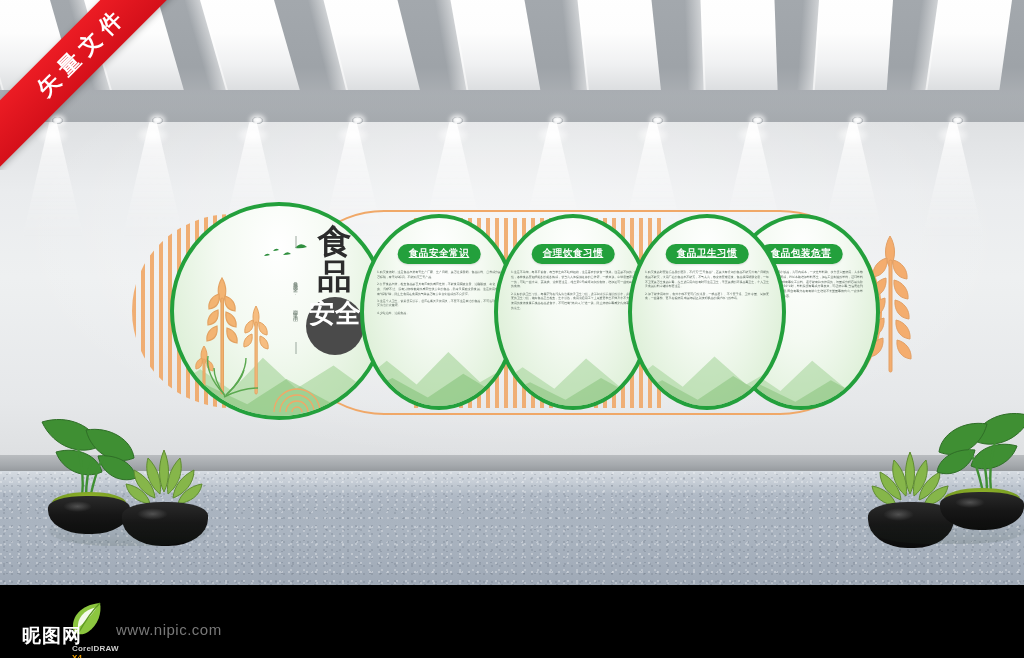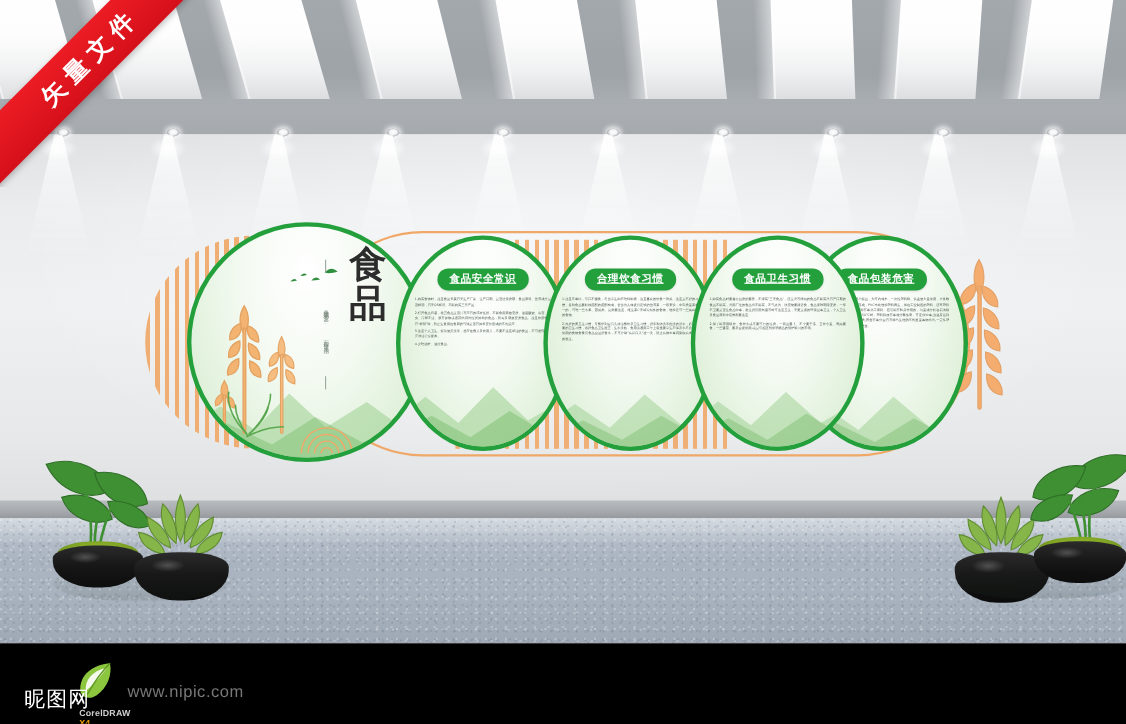--- a/index.html
+++ b/index.html
@@ -121,21 +121,21 @@
   .ribbon-wrap{ position:absolute; left:0; top:0; width:250px; height:170px; overflow:hidden; }
   .ribbon { position:absolute; left:-68px; top:28px; width:300px; height:47px;
         background:linear-gradient(180deg,#ec1c24 0%,#d5101a 100%);
         transform: rotate(-45deg); display:flex; align-items:center; justify-content:center;
         box-shadow:0 2px 6px rgba(0,0,0,.25); }
   .ribbon span{ color:#fff; font-size:22px; font-weight:bold; letter-spacing:7px; }
 
   
   .bottom { position:absolute; left:0; top:585px; width:1024px; height:73px; background:#000; }
   .nipic-logo { position:absolute; left:12px; top:12px; width:96px; height:48px; }
-  .nipic-zh { position:absolute; left:10px; top:26px; font-size:19px; font-weight:normal;
+  .nipic-zh { position:absolute; left:10px; top:26px; font-size:19px; font-weight:bold;
         color:#fff; letter-spacing:1px; z-index:3; }
   .leaf { position:absolute; left:58px; top:4px; width:34px; height:36px; z-index:2; }
   .corel { position:absolute; left:60px; top:47px; font-size:8px; color:#cfcfcf;
         font-weight:bold; letter-spacing:.2px; }
   .corel b{ color:#f0a000; }
   .nipic-url { position:absolute; left:116px; top:36px; font-size:15px; color:#8d8d8d;
         letter-spacing:.5px; opacity:.85; }
   .slogan { position:absolute; left:118px; top:16px; font-size:29px; font-weight:bold;
         color:#fff; letter-spacing:1px; white-space:nowrap; }
   .badges { position:absolute; right:14px; top:18px; display:flex; gap:10px; }
@@ -290,20 +290,21 @@
           <g fill="none" stroke="#f0a868" stroke-width="1.3">
             <path d="M14 34 A23 23 0 0 1 60 34"></path>
             <path d="M20 34 A17 17 0 0 1 54 34"></path>
             <path d="M26 34 A11 11 0 0 1 48 34"></path>
             <path d="M32 34 A5 5 0 0 1 42 34"></path>
           </g>
         </svg>
 
         <div class="title-zh">
           <div class="tz">食品</div>
+          <div class="tz-badge">安全</div>
         </div>
         <div class="sub-v">食品成果安全 · 面行谁于康山</div>
       </div>
 
       <div class="circle c-item" style="left:238px;">
         <svg class="hills" viewBox="0 0 180 80" preserveAspectRatio="none">
           <path d="M0 58 L34 34 L66 56 L100 26 L134 54 L166 38 L180 48 L180 80 L0 80 Z" fill="#9ccf90" opacity=".55"></path>
           <path d="M0 68 L40 50 L78 68 L116 46 L154 66 L180 58 L180 80 L0 80 Z" fill="#7cbd6f" opacity=".5"></path>
         </svg>
         <div class="pill">食品安全常识</div>

